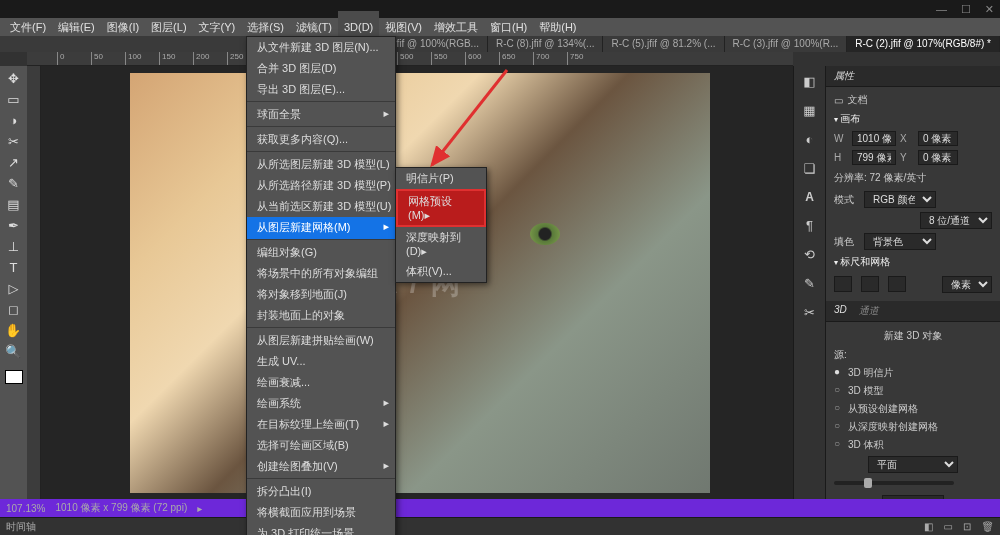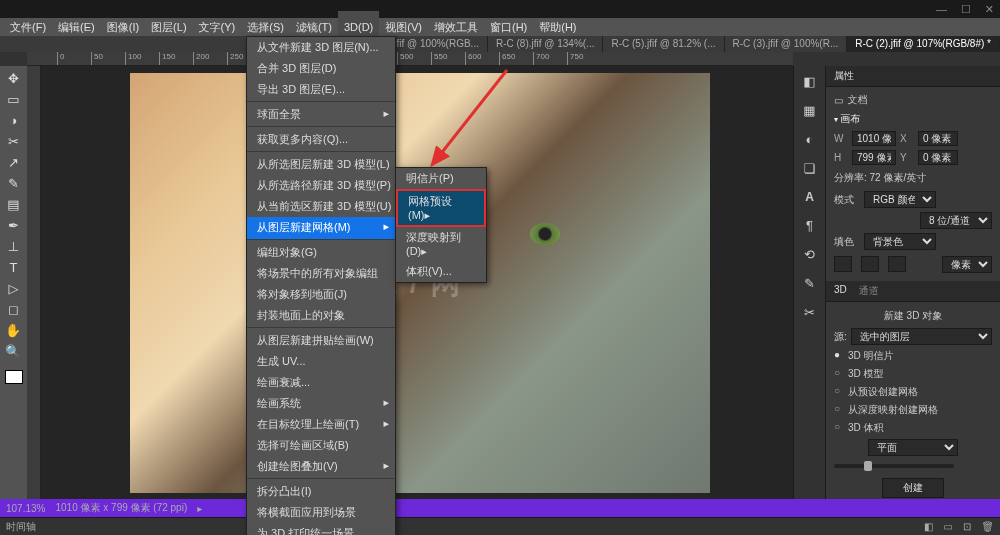--- a/index.html
+++ b/index.html
@@ -24,26 +24,26 @@
 .artbox { width: 580px; height: 420px; background: linear-gradient(135deg, #d4a574 0%, #e8c896 20%, #f0d8b0 35%, #6b5540 50%, #8a9688 70%, #707870 100%); position: relative; margin-left: 20px; }
 .watermark { position: absolute; top: 50%; left: 50%; transform: translate(-50%, -50%); font-size: 30px; color: rgba(255,255,255,0.25); font-weight: bold; letter-spacing: 2px; }
 .cat-eye { position: absolute; width: 30px; height: 22px; background: radial-gradient(circle, #222 30%, #5a7a3a 40%, #7a9a4a 90%); border-radius: 50%; }
 .dropdown { position: absolute; left: 246px; top: 36px; width: 150px; background: #535353; border: 1px solid #222; box-shadow: 2px 2px 6px rgba(0,0,0,0.5); z-index: 100; font-size: 11px; }
 .dropdown .mi { padding: 3px 18px 3px 10px; color: #ddd; position: relative; white-space: nowrap; }
 .dropdown .mi.sep { border-bottom: 1px solid #3a3a3a; padding-bottom: 4px; margin-bottom: 2px; }
 .dropdown .mi.hl { background: #1473e6; color: #fff; }
 .dropdown .mi .arrow { position: absolute; right: 6px; top: 3px; }
 .submenu { position: absolute; left: 395px; top: 167px; width: 92px; background: #535353; border: 1px solid #222; box-shadow: 2px 2px 6px rgba(0,0,0,0.5); z-index: 101; font-size: 11px; }
 .submenu .mi { padding: 3px 18px 3px 10px; color: #ddd; position: relative; }
-.submenu .mi.hl-red { border: 2px solid #e03030; background: #0c4a6e; }
+.submenu .mi.hl-red { border: 2px solid #e03030; background: #b91c1c; }
 .red-arrow { position: absolute; z-index: 110; pointer-events: none; }
 .right-strip { width: 32px; background: #323232; display: flex; flex-direction: column; align-items: center; padding-top: 8px; gap: 14px; border-left: 1px solid #1a1a1a; }
 .right-strip .ic { color: #ccc; font-size: 13px; cursor: pointer; }
 .panel { width: 175px; background: #383838; border-left: 1px solid #1a1a1a; overflow-y: auto; font-size: 10px; color: #ccc; }
-.panel-tab { background: #2a2a2a; padding: 3px 8px; font-size: 10px; color: #ddd; border-bottom: 1px solid #1a1a1a; }
+.panel-tab { background: #2a2a2a; padding: 3px 8px; font-size: 10px; color: #ddd; border-bottom: 1px solid #1a1a1a; font-style: italic; }
 .panel-sec { padding: 4px 8px; }
 .panel-sec .hdr { color: #eee; padding: 3px 0; font-size: 10px; }
 .panel-sec .hdr::before { content: '▾ '; font-size: 8px; }
 .row { display: flex; align-items: center; gap: 4px; padding: 2px 0; }
 .row label { color: #aaa; width: 14px; }
 .inp { background: #2a2a2a; border: 1px solid #1a1a1a; color: #ddd; padding: 1px 4px; width: 44px; font-size: 10px; }
 .sel { background: #2a2a2a; border: 1px solid #1a1a1a; color: #ddd; padding: 1px 4px; width: 72px; font-size: 10px; }
 .iconrow { display: flex; gap: 9px; padding: 4px 0; }
 .iconrow .b { width: 18px; height: 16px; background: #2a2a2a; border: 1px solid #1a1a1a; }
 .radio-list .r { padding: 2px 0 2px 14px; position: relative; color: #ccc; }
@@ -174,36 +174,36 @@
         <span style="width:26px">模式</span>
         <select class="sel"><option>RGB 颜色</option></select>
       </div>
       <div class="row" style="justify-content:flex-end">
         <select class="sel"><option>8 位/通道</option></select>
       </div>
       <div class="row">
         <span style="width:26px">填色</span>
         <select class="sel"><option>背景色</option></select>
       </div>
+      <div class="hdr">标尺和网格</div>
       <div class="iconrow">
         <div class="b"></div>
           <div class="b"></div>
           <div class="b"></div>
         <select class="sel" style="width:50px;margin-left:auto"><option>像素</option></select>
       </div>
     </div>
     <div class="panel-tab" style="display:flex;gap:12px">
       <span>3D</span>
       <span style="color:#888">通道</span>
     </div>
     <div class="panel-sec">
       <div style="text-align:center;padding:3px 0">新建 3D 对象</div>
       <div class="row">
         <span>源:</span>
-        <select class="sel" style="flex:1"><option>选中的图层</option></select>
       </div>
       <div class="radio-list" id="radio3d">
           <div class="r on">3D 明信片</div>
           <div class="r">3D 模型</div>
           <div class="r">从预设创建网格</div>
           <div class="r">从深度映射创建网格</div>
           <div class="r">3D 体积</div>
         </div>
       <div class="row" style="justify-content:center">
         <select class="sel" style="width:90px"><option>平面</option></select>

